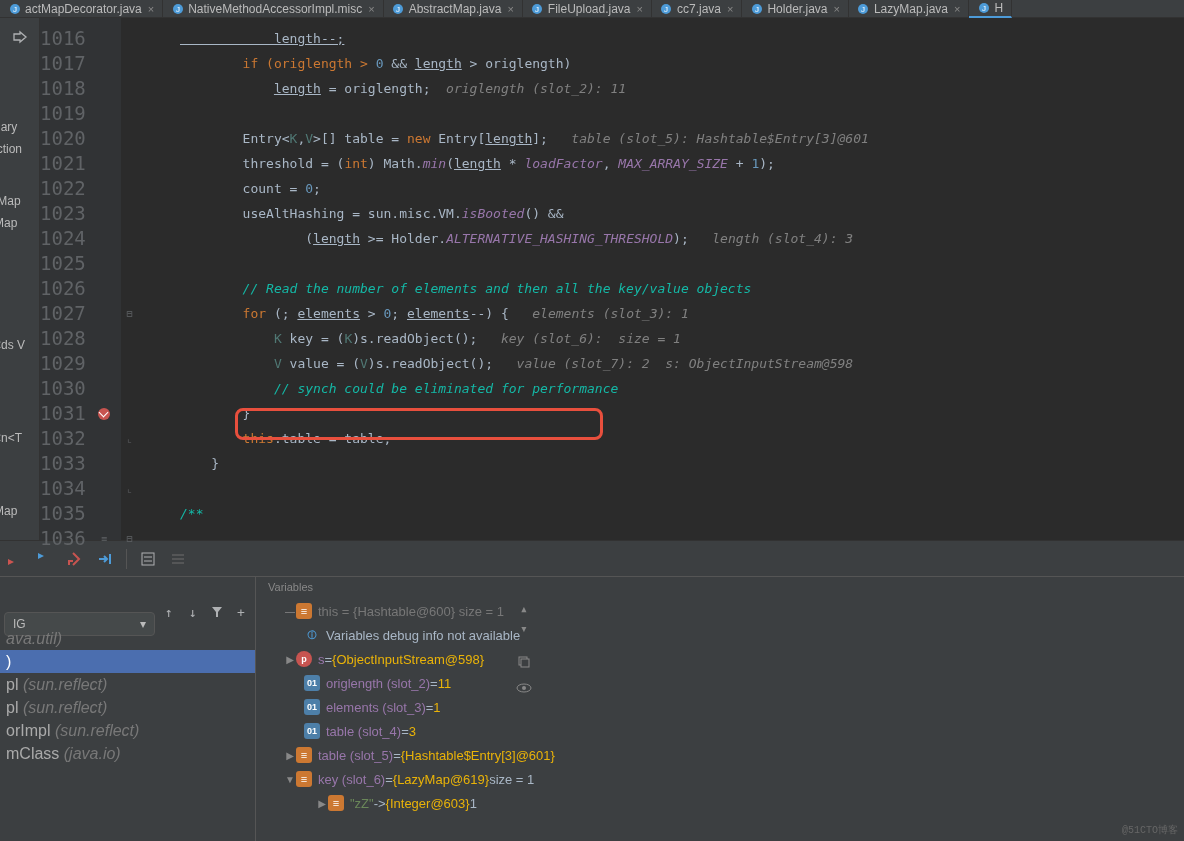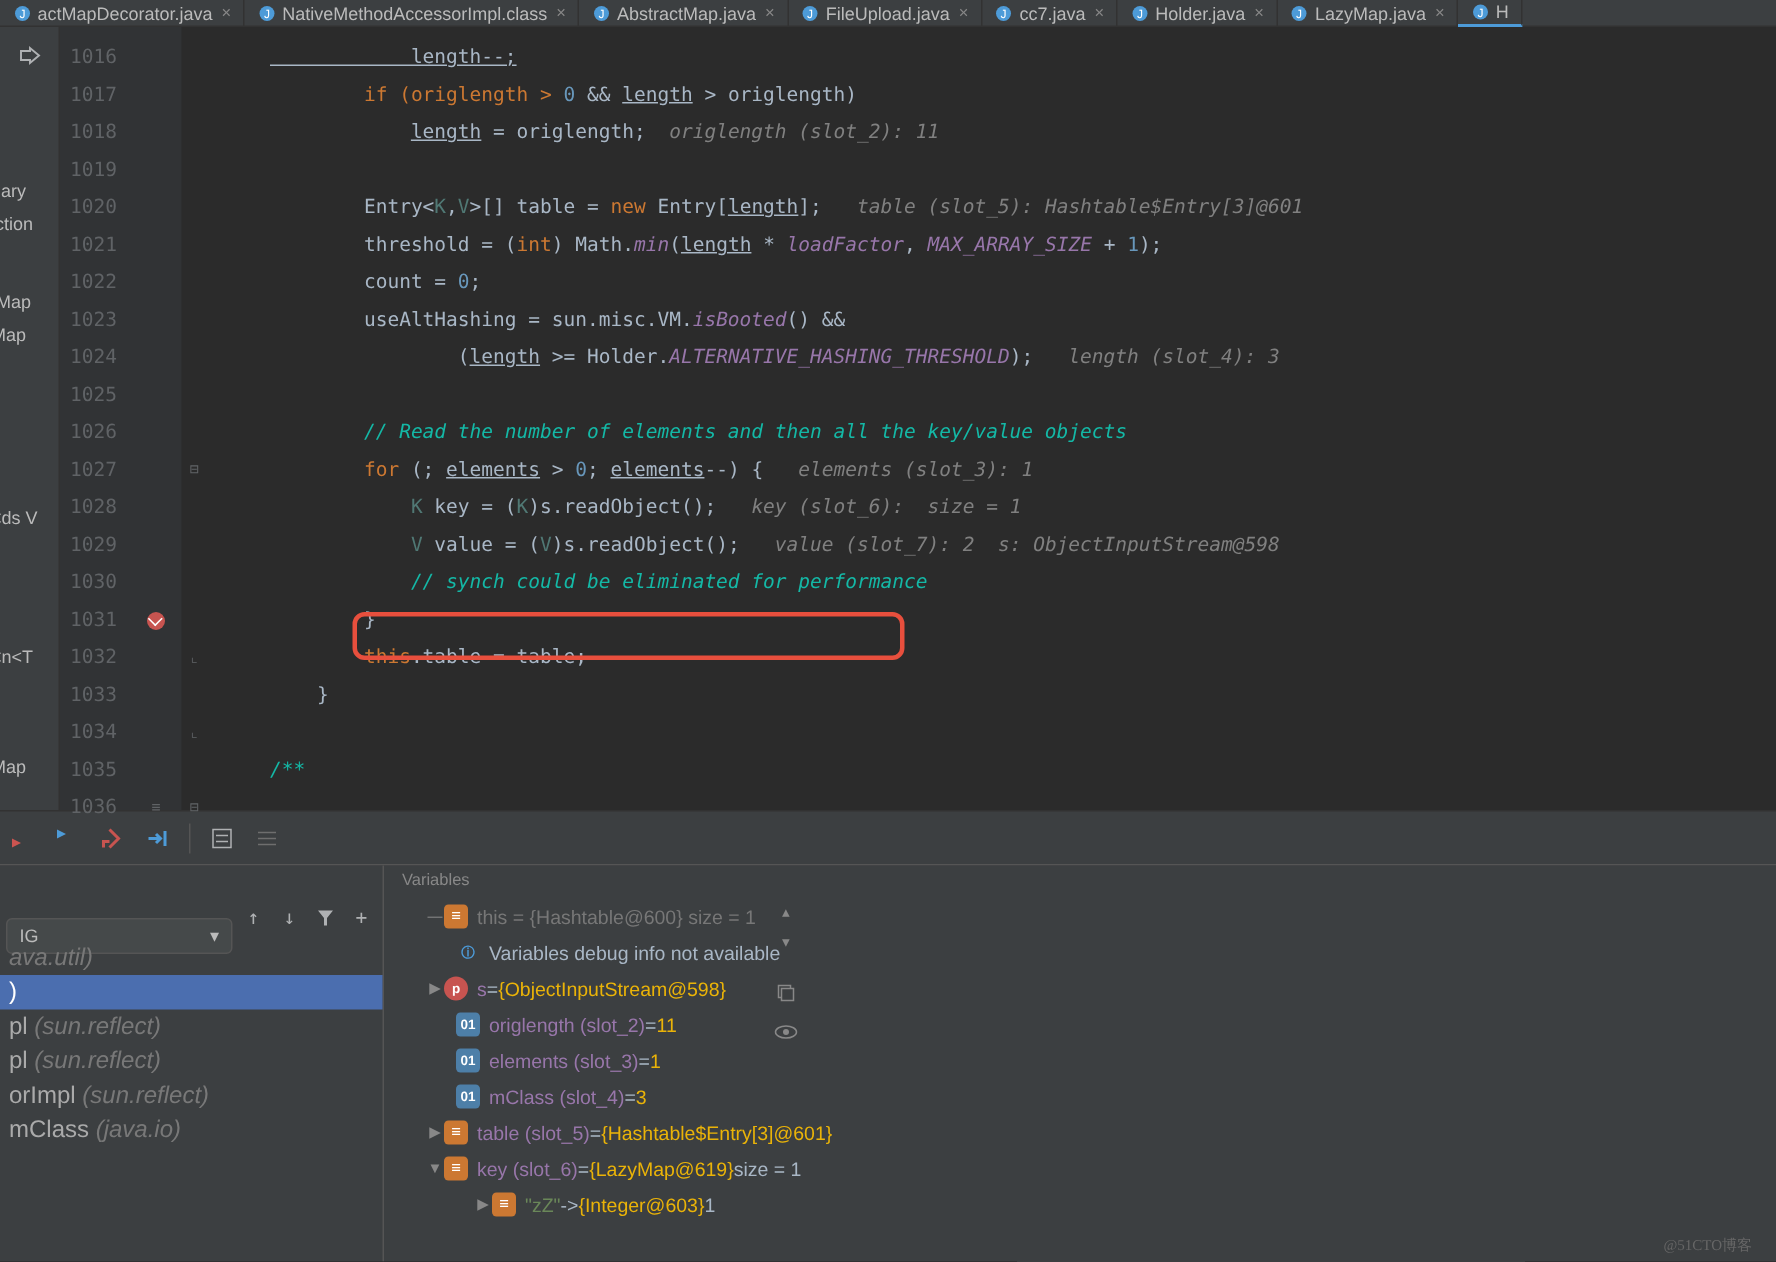--- a/index.html
+++ b/index.html
@@ -62,21 +62,21 @@
   width: 48px;
   background: #313335;
   text-align: right;
   padding-top: 8px;
 }
 .gutter .ln {
   height: 25px;
   line-height: 25px;
   color: #606366;
   padding-right: 10px;
-  font-size: 13px;
+  font-size: 19px;
 }
 .bp-col {
   width: 32px;
   background: #313335;
   padding-top: 8px;
 }
 .bp-col .ln { height: 25px; display: flex; align-items: center; justify-content: center; }
 .fold-col {
   width: 18px;
   background: #2b2b2b;
@@ -222,25 +222,25 @@
   position: absolute;
   left: -6px;
   font-family: "Segoe UI", sans-serif;
   font-size: 12px;
   color: #bbbbbb;
   white-space: nowrap;
   direction: rtl;
 }
 .watermark {
   position: absolute;
-  right: 16px;
+  right: 6px;
   bottom: 4px;
   color: #666;
   font-size: 10px;
-  font-family: Liberation Serif, serif;
+  font-family: Liberation Mono, monospace;
 }
 .bp-dot { width: 12px; height: 12px; border-radius: 50%; background: #c75450; position: relative; }
 .bp-dot::after { content:""; position:absolute; width:6px; height:6px; border:1.5px solid #fff; border-top:none; border-left:none; transform: rotate(45deg); left:2px; top:1px; }
 </style>
 </head>
 <body>
 
 <div class="tab-bar">
   <div class="tab">
       <span class="tab-icon">
@@ -252,21 +252,21 @@
       <span>actMapDecorator.java</span>
       <span class="tab-close">×</span>
     </div>
   <div class="tab">
       <span class="tab-icon">
         <svg width="12" height="12">
           <circle cx="6" cy="6" r="5" fill="#4d9bd8"></circle>
           <text x="6" y="9" text-anchor="middle" fill="#fff" font-size="8">J</text>
         </svg>
       </span>
-      <span>NativeMethodAccessorImpl.class</span>
+      <span>NativeMethodAccessorImpl.misc</span>
       <span class="tab-close">×</span>
     </div>
   <div class="tab">
       <span class="tab-icon">
         <svg width="12" height="12">
           <circle cx="6" cy="6" r="5" fill="#4d9bd8"></circle>
           <text x="6" y="9" text-anchor="middle" fill="#fff" font-size="8">J</text>
         </svg>
       </span>
       <span>AbstractMap.java</span>
@@ -556,21 +556,21 @@
       <div class="var-row">
         <span class="var-indent" style="width:48px"></span>
           <span class="var-icon icon-01">01</span>
           <span class="var-name">elements (slot_3)</span>
           <span class="var-text"> = </span>
           <span class="var-val">1</span>
       </div>
       <div class="var-row">
         <span class="var-indent" style="width:48px"></span>
           <span class="var-icon icon-01">01</span>
-          <span class="var-name">mClass (slot_4)</span>
+          <span class="var-name">table (slot_4)</span>
           <span class="var-text"> = </span>
           <span class="var-val">3</span>
       </div>
       <div class="var-row">
         <span class="var-indent" style="width:28px"></span>
           <span class="expander">▶</span>
           <span class="var-icon icon-arr">≡</span>
           <span class="var-name">table (slot_5)</span>
           <span class="var-text"> = </span>
           <span class="var-val">{Hashtable$Entry[3]@601}</span>

